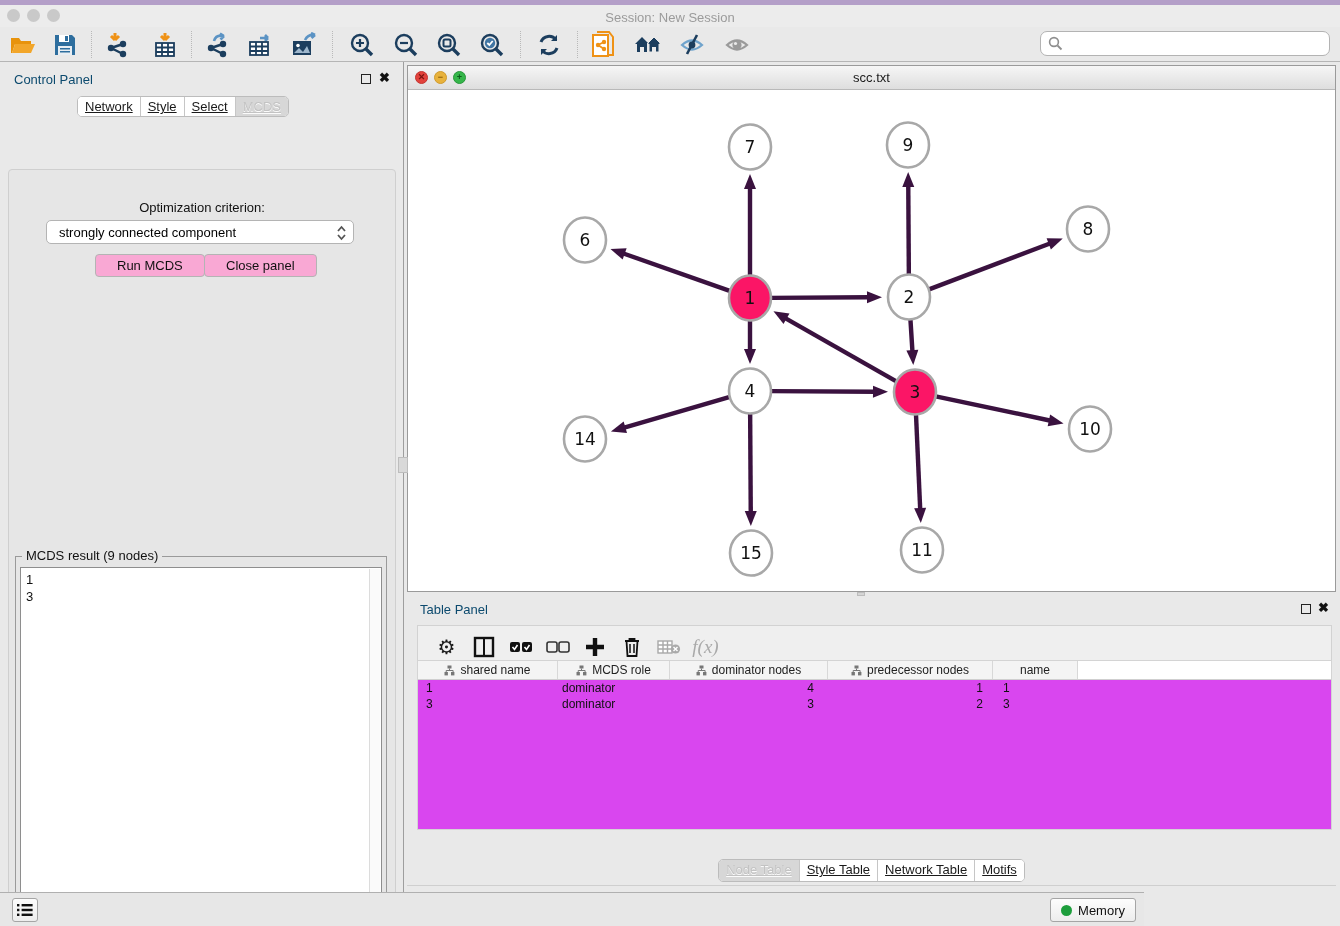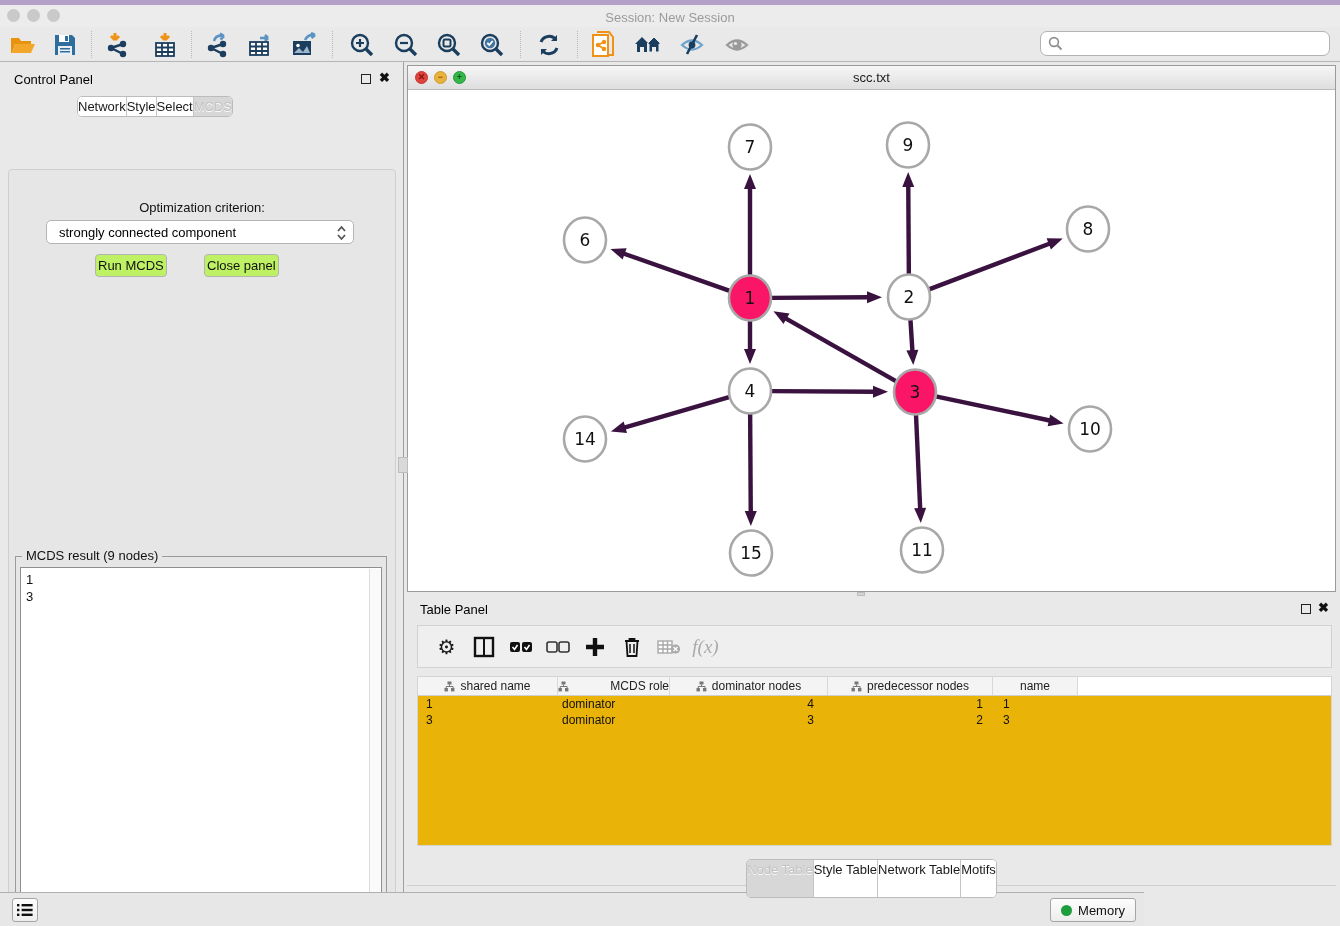--- a/index.html
+++ b/index.html
@@ -17,33 +17,33 @@
   .app-title{width:100%;text-align:center;top:5px;font-size:13px;color:#9b9b9b;}
   .toolbar{left:0;top:27px;width:1340px;height:35px;background:#e9e9e9;border-bottom:1px solid #b5b5b5;}
   .tb-sep{top:4px;width:0;height:27px;border-left:1px dotted #b9b9b9;}
   .tbi{top:3px;width:30px;height:29px;display:flex;align-items:center;justify-content:center;cursor:default;}
   .searchbox{left:1040px;top:4px;width:290px;height:25px;background:#fff;border:1px solid #b3b3b3;
              border-radius:7px;display:flex;align-items:center;padding-left:7px;}
   .searchbox input{border:none;outline:none;flex:1;font-size:13px;background:transparent;margin-left:5px;}
 
   
   .control-panel{left:0;top:62px;width:404px;height:830px;background:#e9e9e9;border-right:1px solid #9e9e9e;}
-  .panel-head{font-size:13px;color:#000000;}
+  .panel-head{font-size:13px;color:#0c4a6e;}
   .mini-square{width:10px;height:10px;border:1.6px solid #222;}
   .mini-x{font-size:13px;font-weight:bold;color:#111;line-height:10px;}
   .cp-content{left:8px;top:107px;width:388px;height:771px;background:#e6e6e6;border:1px solid #cfcfcf;border-radius:4px;}
   .seggroup{display:flex;border:1px solid #bcbcbc;border-radius:5px;overflow:hidden;background:#fff;z-index:3;}
-  .seg{padding:2px 0;font-size:13px;color:#1a1a1a;background:#fff;border-left:1px solid #c6c6c6;white-space:nowrap;}
+  .seg{padding:2px 7px;font-size:13px;color:#1a1a1a;background:#fff;border-left:1px solid #c6c6c6;white-space:nowrap;text-decoration:underline;}
   .seg:first-child{border-left:none;}
   .seg.sel{background:#d7d7d7;color:#c3c3c3;text-shadow:0 1px 0 rgba(255,255,255,.9);}
   .opt-label{width:100%;text-align:center;top:30px;font-size:13px;color:#111;}
   .selectbox{left:37px;top:50px;width:308px;height:24px;background:#fff;border:1px solid #b4b4b4;border-radius:5px;
              font-size:13px;display:flex;align-items:center;padding:0 22px 0 12px;}
   .selectbox .stepper{position:absolute;right:6px;top:3px;}
-  .btn{background:#bef264;border:1px solid #b4b4b4;border-radius:4px;font-size:13px;padding:3px 2px;color:#111;}
+  .btn{background:#f9a8d4;border:1px solid #b4b4b4;border-radius:4px;font-size:13px;padding:3px 21px;color:#111;}
   .groupbox{left:6px;top:386px;width:372px;height:382px;border:1px solid #9a9a9a;}
   .groupbox-label{position:absolute;top:-9px;left:6px;background:#e6e6e6;padding:0 4px;font-size:13px;color:#111;}
   .result-list{position:absolute;left:4px;top:10px;right:4px;bottom:7px;background:#fff;border:1px solid #8e8e8e;}
   .result-item{font-size:13px;color:#111;padding:0 5px;line-height:17px;}
   .result-item:first-child{padding-top:3px;}
   .vtrack{position:absolute;top:1px;bottom:1px;right:1px;width:11px;background:#fafafa;border-left:1px solid #dcdcdc;}
 
   
   .vsplit-handle{left:398px;top:457px;width:10px;height:16px;background:#d9d9d9;border:1px solid #bdbdbd;z-index:5;}
 
@@ -57,28 +57,28 @@
   .tl-min{background:#e8b23c;border:1px solid #cf9a2d;color:#8a5d07;}
   .tl-max{background:#35b64a;border:1px solid #27963a;color:#0c5b1a;}
   .net-canvas{left:0;top:24px;width:927px;height:501px;background:#fff;}
   .hsplit-handle{left:857px;top:592px;width:8px;height:4px;background:#d5d5d5;border:1px solid #bdbdbd;}
 
   
   .table-panel{left:407px;top:596px;width:929px;height:296px;background:#e9e9e9;}
   .tp-toolbar{left:10px;top:29px;width:915px;height:43px;background:#efefef;border:1px solid #d2d2d2;display:flex;align-items:center;padding-left:10px;}
   .tpi{width:37px;height:36px;display:flex;align-items:center;justify-content:center;}
   .fx{font-family:"Liberation Serif",serif;font-style:italic;font-size:19px;color:#a9a9a9;}
-  .datatable{left:10px;top:80px;width:915px;height:170px;background:#eab308;border:1px solid #d4d4d4;}
+  .datatable{left:10px;top:64px;width:915px;height:170px;background:#d946ef;border:1px solid #d4d4d4;}
   .thead{display:flex;background:#f4f4f4;border-bottom:1px solid #cfcfcf;height:19px;}
   .th{display:flex;align-items:center;justify-content:center;position:relative;border-right:1px solid #d8d8d8;
       font-size:12px;color:#222;gap:5px;}
   .th:last-child{border-right:none;}
   .trow{display:flex;height:16px;}
   .td{font-size:12px;color:#111;padding:1px 0 0 0;}
-  .c0{width:140px;} .c1{width:112px;justify-content:space-between;} .c2{width:158px;} .c3{width:165px;} .c4{width:85px;} .cfill{flex:1;}
+  .c0{width:140px;} .c1{width:112px;} .c2{width:158px;} .c3{width:165px;} .c4{width:85px;} .cfill{flex:1;}
   .td.c0{padding-left:8px;} .td.c1{padding-left:4px;}
   .td.c2{text-align:right;padding-right:14px;} .td.c3{text-align:right;padding-right:10px;}
   .td.c4{padding-left:10px;}
   .tp-tabs-row{left:0;top:260px;width:929px;height:30px;display:flex;justify-content:center;border-bottom:1px solid #cfcfcf;}
 
   
   .statusbar{left:0;top:892px;width:1144px;height:34px;background:#e7e7e7;border-top:1px solid #b0b0b0;}
   .sb-btn{background:linear-gradient(#fdfdfd,#ededed);border:1px solid #a5a5a5;border-radius:3px;}
   .memory-btn{right:8px;top:5px;height:24px;display:flex;align-items:center;gap:6px;padding:0 10px;font-size:13px;color:#111;}
   .memory-dot{width:11px;height:11px;border-radius:50%;background:#1d9e3c;}
@@ -482,21 +482,21 @@
           <div class="td c0">3</div>
           <div class="td c1">dominator</div>
           <div class="td c2">3</div>
           <div class="td c3">2</div>
           <div class="td c4">3</div>
         </div>
       </div>
   </div>
 
   <div class="abs tp-tabs-row">
-    <div class="seggroup" style="position:relative;top:3px;height:39px">
+    <div class="seggroup" style="position:relative;top:3px;height:23px">
         <div class="seg sel">Node Table</div>
         <div class="seg">Style Table</div>
         <div class="seg">Network Table</div>
         <div class="seg">Motifs</div>
       </div>
   </div>
 </div>
 
 <div class="abs statusbar">
   <div class="abs sb-btn list-btn">

